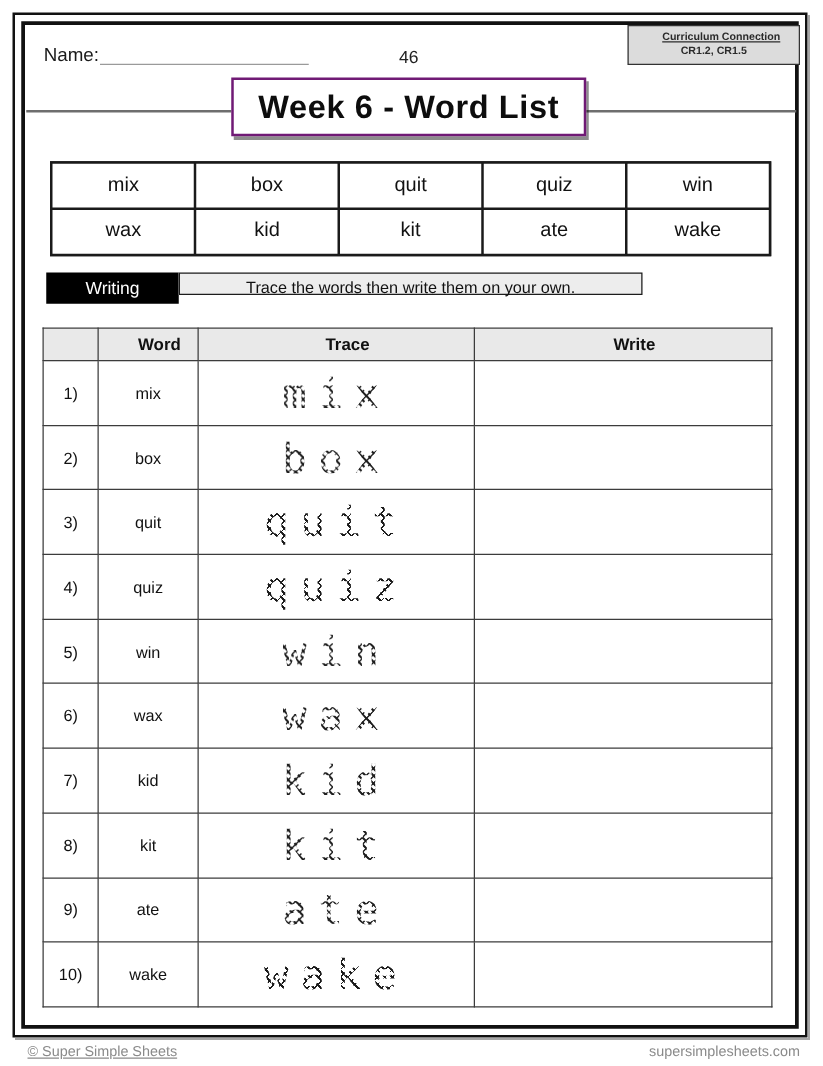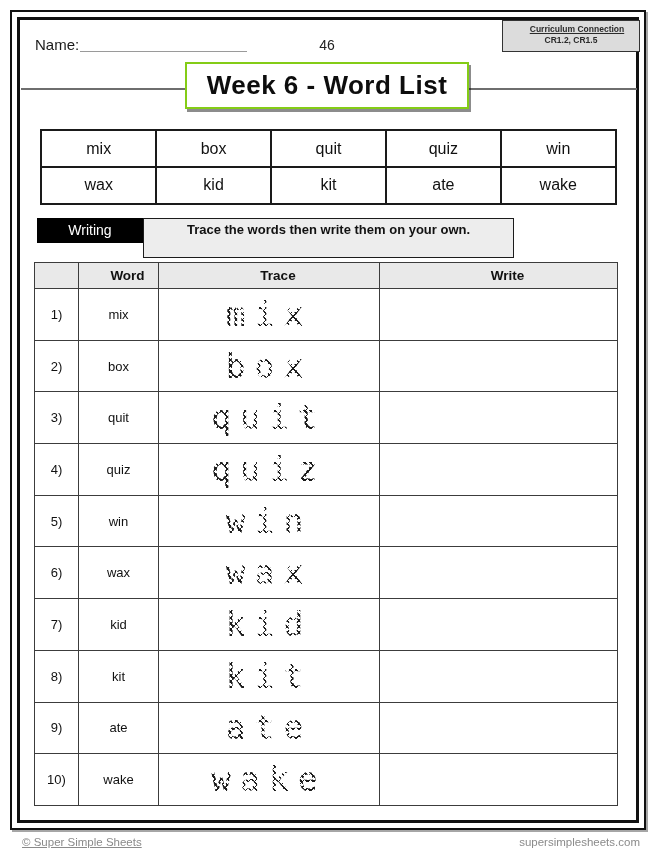--- a/index.html
+++ b/index.html
@@ -20,36 +20,36 @@
   .page-number { position:absolute; left:297px; top:37px; width:60px; text-align:center;
     font-size:14px; color:#222; }
   .curriculum-box { position:absolute; left:502px; top:20px; width:138px; height:32px;
     background:#dcdcdc; border:1.5px solid #333; text-align:center; padding-top:3px; }
   .curr-title { font-size:8.5px; font-weight:bold; color:#2b2b2b; text-decoration:underline;margin-left:12px; }
   .curr-codes { font-size:8.5px; color:#2b2b2b; margin-top:1px;font-weight:bold; }
 
   .title-line { position:absolute; left:21px; top:88px; width:616px; height:2px;
     background:#6e6e6e; }
   .title-box { position:absolute; left:185px; top:62px; width:284px; height:47px;
-    background:#fff; border:2px solid #84cc16; box-shadow:2px 3px 0 rgba(0,0,0,.45);
+    background:#fff; border:2px solid #701a75; box-shadow:2px 3px 0 rgba(0,0,0,.45);
     display:flex; align-items:center; justify-content:center; }
   .title-box span { font-size:26px; font-weight:bold; letter-spacing:.5px; color:#0d0d0d; }
 
   
   .word-grid { position:absolute; left:40px; top:129px; width:577px;
     display:grid; grid-template-columns:repeat(5,1fr); grid-auto-rows:35px;
     border:2px solid #1a1a1a; background:#1a1a1a; grid-gap:1.5px; }
   .word-cell { background:#fff; display:flex; align-items:center; justify-content:center;
     font-size:16px; color:#111; }
 
   
   .writing-label { position:absolute; left:21px; top:218px; width:106px; height:25px;
     background:#000; color:#fff; font-size:14px; text-align:center; line-height:25px;margin-left:16px; }
-  .instruction-box { position:absolute; left:143px; top:218px; width:371px; height:40px;
-    background:#ededed; border:1.5px solid #1c1c1c; font-size:13px; font-weight:bold;
+  .instruction-box { position:absolute; left:143px; top:218px; width:371px; height:18px;
+    background:#ededed; border:1.5px solid #1c1c1c; font-size:13px; font-weight:normal;
     text-align:center; line-height:22px; color:#111; }
 
   
   table.main-table { position:absolute; left:34px; top:262px; width:583px;
     border-collapse:collapse; table-layout:fixed; }
   .main-table th, .main-table td { border:1.5px solid #3c3c3c; }
   .main-table thead th { height:26px; background:#e9e9e9; font-size:13.5px;
     font-weight:bold; color:#111; text-align:center;padding-left:18px; }
   .main-table tbody tr { height:51.7px; }
   .num-cell, .word-cell-td { text-align:center; font-size:13px; color:#111; }

